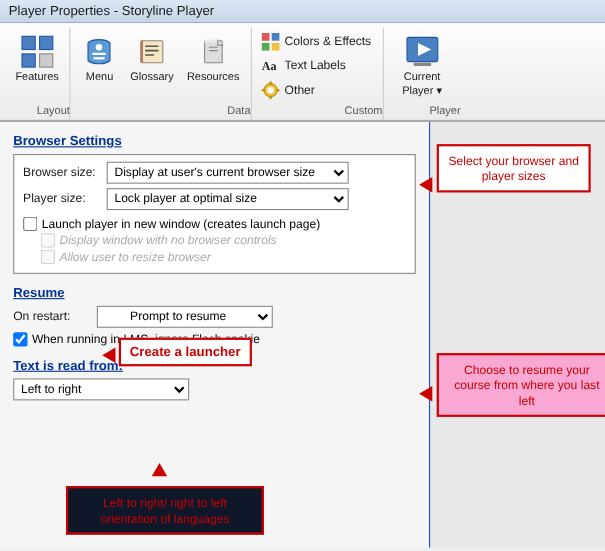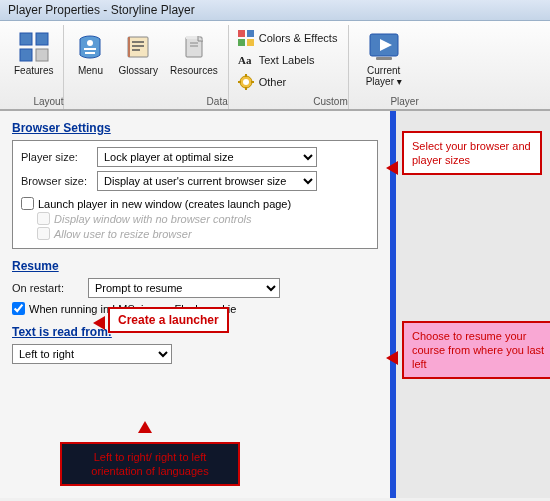--- a/index.html
+++ b/index.html
@@ -128,21 +128,22 @@
       flex: 1;
       padding: 10px 12px;
       background: #f5f5f5;
       position: relative;
       overflow: hidden;
     }
 
     .right-panel {
       width: 100px;
       background: #e8e8e8;
-      border-left: 6px solid #1d4ed8;
+      border-left: 1px solid #1d4ed8;
+      text-align: center;
     }
 
     
     .section-title {
       font-size: 12px;
       font-weight: bold;
       color: #003399;
       text-decoration: underline;
       margin-bottom: 5px;
     }
@@ -189,21 +190,21 @@
       gap: 4px;
       margin-bottom: 2px;
     }
 
     .checkbox-label {
       font-size: 11px;
     }
 
     .checkbox-label.disabled { color: #aaa; font-style: italic; }
 
-    .resume-select { width: 192px; }
+    .resume-select { width: 160px; text-align: center; }
     .text-dir-select { width: 160px; }
 
     .lms-checkbox-row {
       display: flex;
       align-items: center;
       gap: 4px;
       margin-top: 3px;
     }
   </style>
 </head>
@@ -329,29 +330,29 @@
 </div>
 
 <div class="main-content">
 
   <div class="content-panel">
 
     <div class="section">
       <div class="section-title">Browser Settings</div>
       <div class="browser-settings-box">
         <div class="field-row">
+          <span class="field-label">Browser size:</span>
+          <select class="browser-size-select">
+            <option>Display at user's current browser size</option>
+          </select>
+        </div>
+        <div class="field-row">
           <span class="field-label">Player size:</span>
           <select class="player-size-select">
             <option>Lock player at optimal size</option>
-          </select>
-        </div>
-        <div class="field-row">
-          <span class="field-label">Browser size:</span>
-          <select class="browser-size-select">
-            <option>Display at user's current browser size</option>
           </select>
         </div>
         <div style="margin-top:6px;">
           <div class="checkbox-row">
             <input type="checkbox" style="">
             <span class="checkbox-label">Launch player in new window (creates launch page)</span>
           </div>
           <div class="checkbox-row" style="padding-left:16px;">
             <input type="checkbox" disabled="" style="">
             <span class="checkbox-label disabled">Display window with no browser controls</span>

